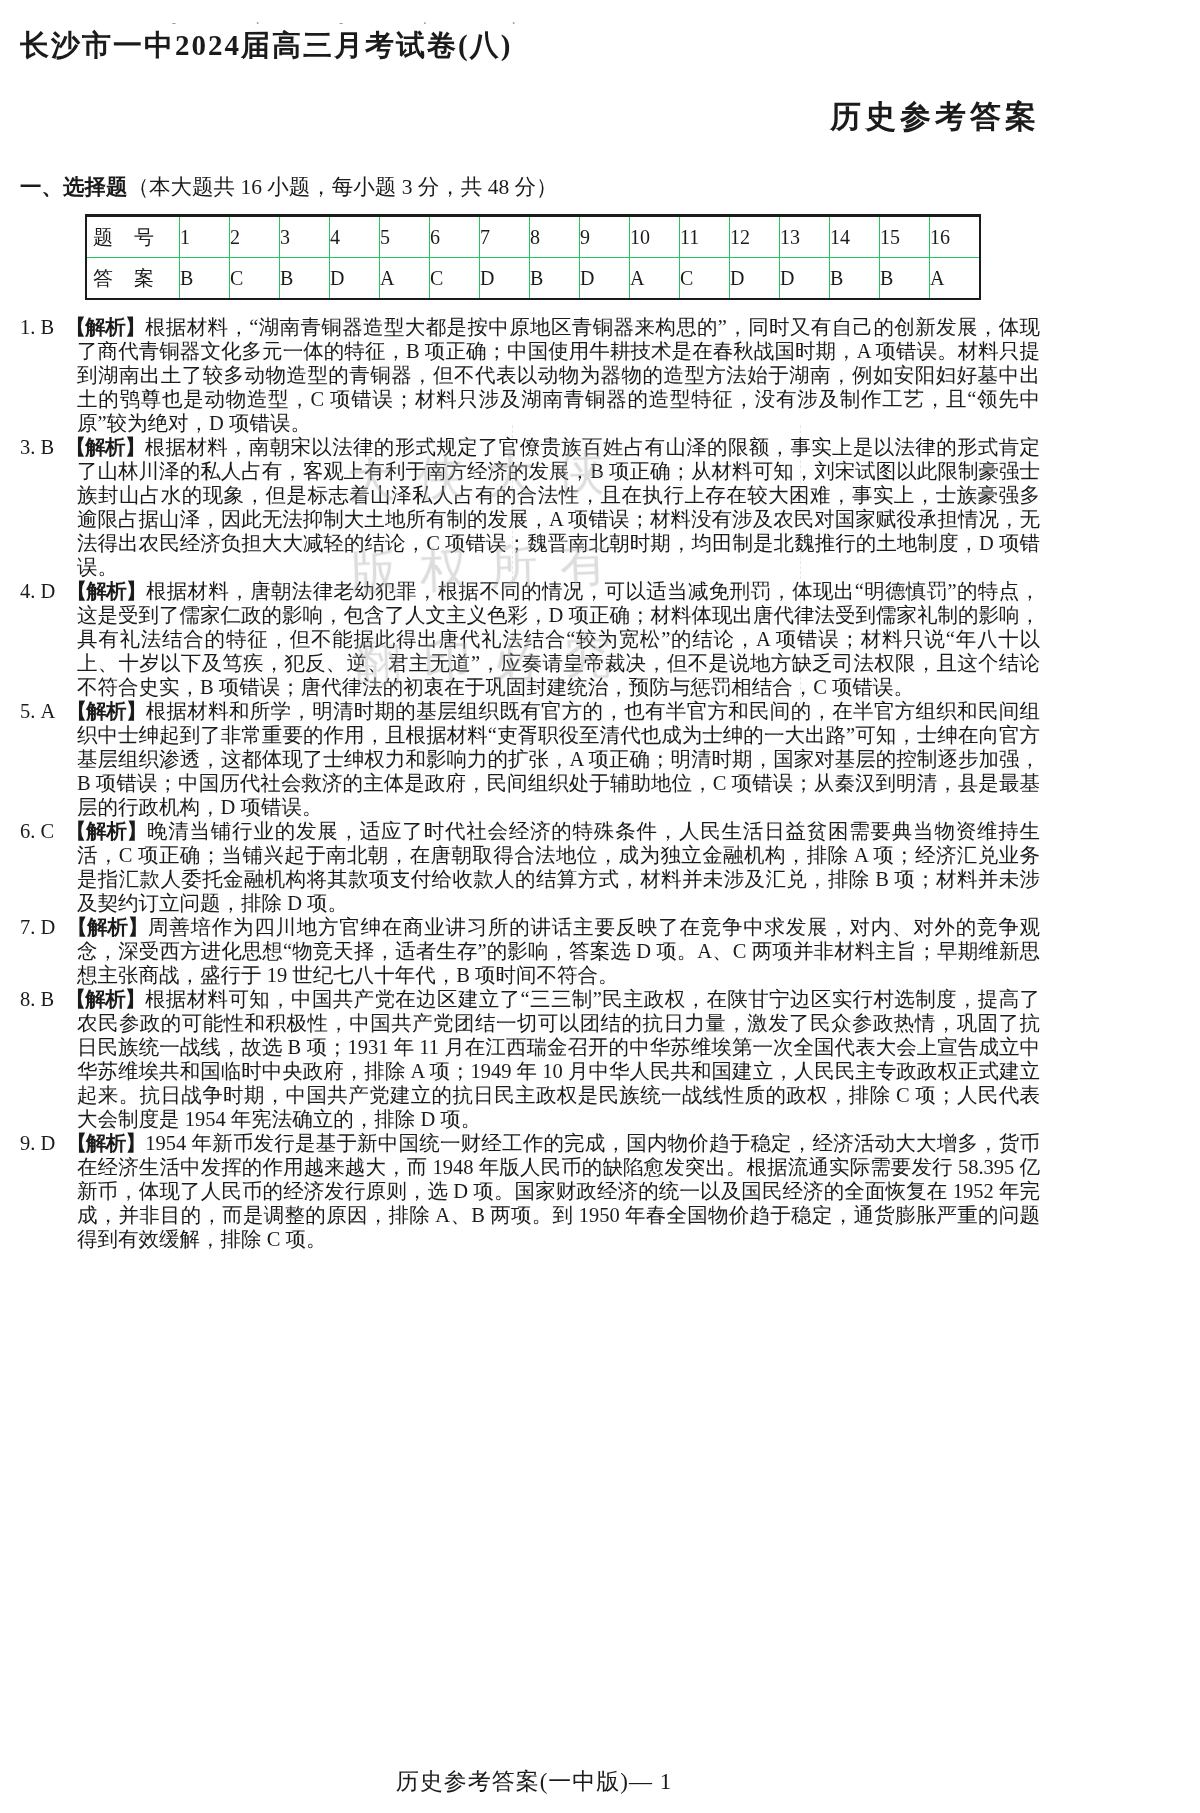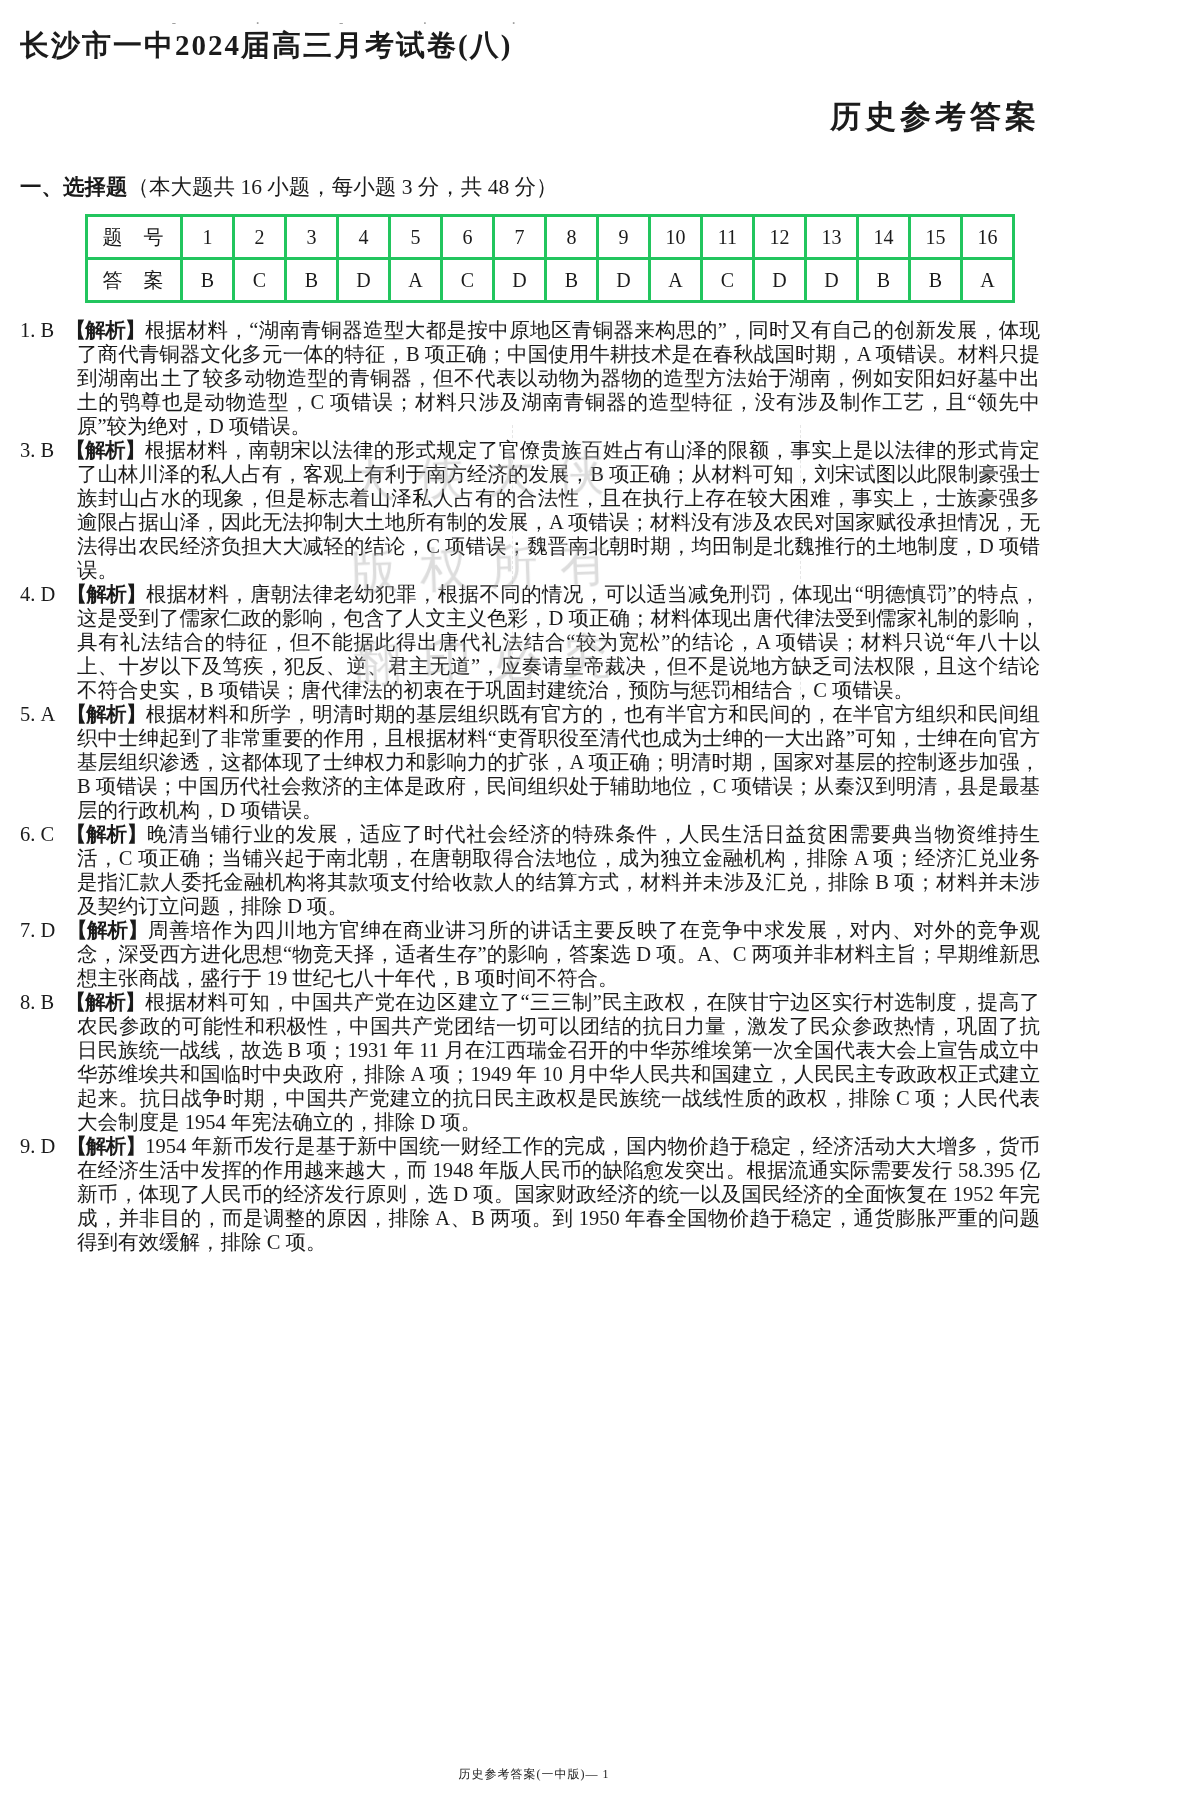--- a/index.html
+++ b/index.html
@@ -49,24 +49,23 @@
     font-family:Liberation Sans, sans-serif;
     text-align:right;
   }
   table.answers{
     margin:13px 0 0 65px;
     border-collapse:collapse;
     border:2px solid #1b1b1b;
     border-top-width:3px;
   }
   table.answers td{
-    border:3px solid #22c55e;
+    border:1px solid #22c55e;
     width:49px;
     height:40px;
-    text-align:center;
     vertical-align:middle;
     font-size:20px;
     padding:0;
   }
   table.answers td.rowlabel{
     width:86px;
     font-size:20px;
     letter-spacing:8px;
     padding-left:6px;
   }
@@ -97,21 +96,21 @@
     font-family:"Liberation Sans","DejaVu Sans",sans-serif;
     pointer-events:none;
     filter:blur(0.6px);
     transform:rotate(-2deg);
   }
   .footer{
     position:absolute;
     left:0;right:132px;
     top:1766px;
     text-align:center;
-    font-size:12px;
+    font-size:23px;
     letter-spacing:1px;
   }
 </style>
 </head>
 <body>
 
 <div class="page">
 
   <div class="scan-artifacts">- · - ·　·</div>
   <div class="fold-line fold-a"></div>

